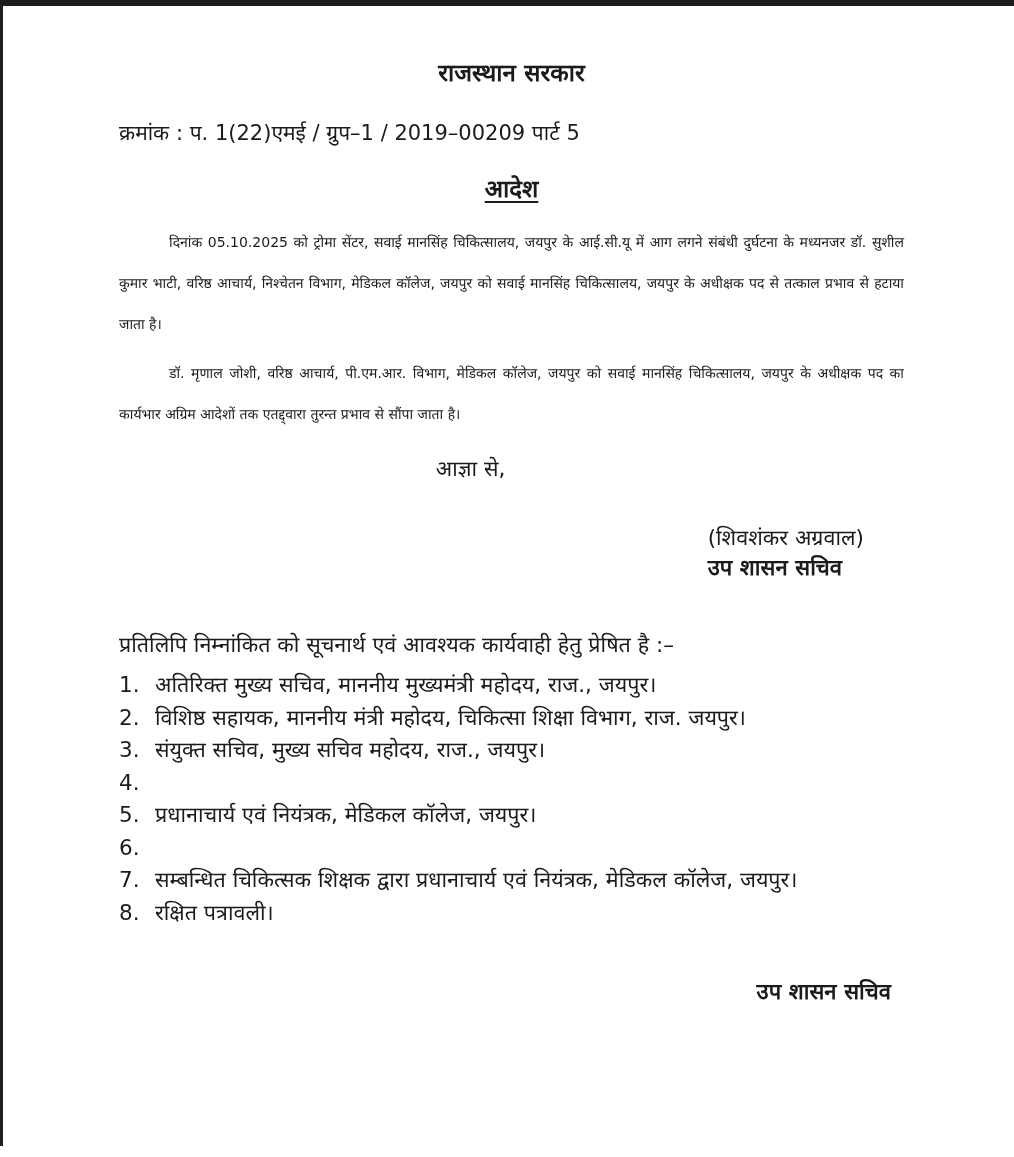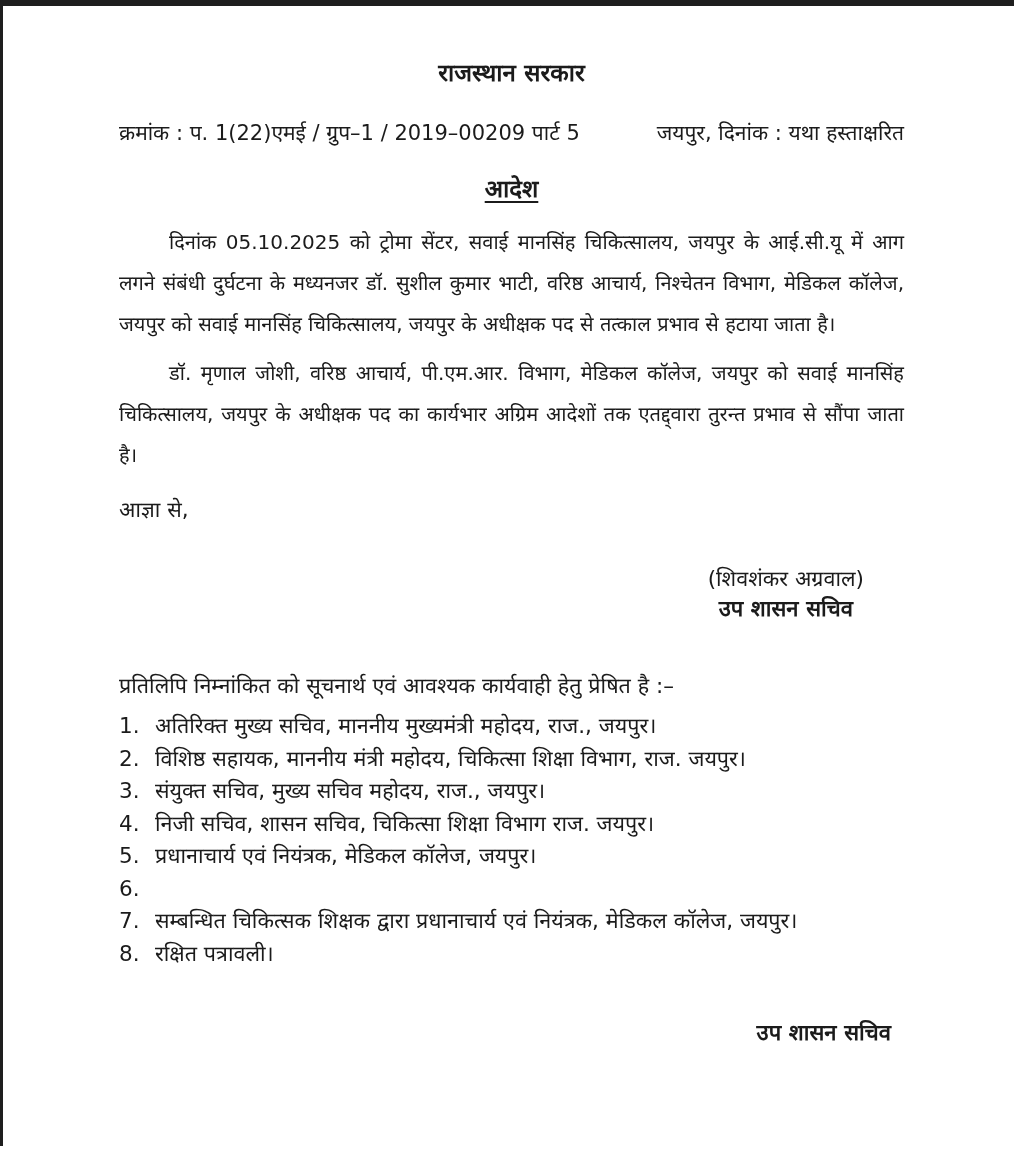--- a/index.html
+++ b/index.html
@@ -59,39 +59,39 @@
     display: inline-block;
     font-weight: bold;
     font-size: 24px;
     text-decoration: underline;
     text-underline-offset: 4px;
     text-decoration-thickness: 2px;
   }
   .body-para {
     margin: 0;
     margin-top: 18px;
-    font-size: 20px;
+    font-size: 14px;
     line-height: 41px;
     text-align: justify;
     text-indent: 50px;
   }
   .body-para.second { margin-top: 8px; }
   .by-order {
     margin-top: 20px;
-    text-align: left;
+    text-align: center;
     padding-right: 82px;
     font-size: 21.5px;
     line-height: 28px;
   }
   .signature-block {
     width: fit-content;
     margin-left: auto;
     margin-right: 40px;
     margin-top: 40px;
-    text-align: center;
+    text-align: left;
     font-size: 21.5px;
     line-height: 30px;
   }
   .signatory-title { font-weight: bold; font-size: 22px; }
   .copy-line {
     margin-top: 48px;
     font-size: 21.5px;
     line-height: 28px;
   }
   .recipient-list {
@@ -123,21 +123,20 @@
   <div class="scan-border-left"></div>
 
   <div class="content">
 
     <div class="dept-header">
       <div>राजस्थान सरकार</div>
     </div>
 
     <div class="ref-line">
       <span>क्रमांक : प. 1(22)एमई / ग्रुप–1 / 2019–00209 पार्ट 5</span>
-      <span>जयपुर, दिनांक : यथा हस्ताक्षरित</span>
     </div>
 
     <div class="order-title-wrap">
       <span class="order-title">आदेश</span>
     </div>
 
     <p class="body-para">दिनांक 05.10.2025 को ट्रोमा सेंटर, सवाई मानसिंह चिकित्सालय, जयपुर के आई.सी.यू में आग लगने संबंधी दुर्घटना के मध्यनजर डॉ. सुशील कुमार भाटी, वरिष्ठ आचार्य, निश्चेतन विभाग, मेडिकल कॉलेज, जयपुर को सवाई मानसिंह चिकित्सालय, जयपुर के अधीक्षक पद से तत्काल प्रभाव से हटाया जाता है।</p>
     <p class="body-para second">डॉ. मृणाल जोशी, वरिष्ठ आचार्य, पी.एम.आर. विभाग, मेडिकल कॉलेज, जयपुर को सवाई मानसिंह चिकित्सालय, जयपुर के अधीक्षक पद का कार्यभार अग्रिम आदेशों तक एतद्द्वारा तुरन्त प्रभाव से सौंपा जाता है।</p>
 
     <div class="by-order">आज्ञा से,</div>
@@ -157,21 +156,20 @@
       <div class="recipient-row">
         <span class="num">2.</span>
         <span class="txt">विशिष्ठ सहायक, माननीय मंत्री महोदय, चिकित्सा शिक्षा विभाग, राज. जयपुर।</span>
       </div>
       <div class="recipient-row">
         <span class="num">3.</span>
         <span class="txt">संयुक्त सचिव, मुख्य सचिव महोदय, राज., जयपुर।</span>
       </div>
       <div class="recipient-row">
         <span class="num">4.</span>
-        <span class="txt">निजी सचिव, शासन सचिव, चिकित्सा शिक्षा विभाग राज. जयपुर।</span>
       </div>
       <div class="recipient-row">
         <span class="num">5.</span>
         <span class="txt">प्रधानाचार्य एवं नियंत्रक, मेडिकल कॉलेज, जयपुर।</span>
       </div>
       <div class="recipient-row">
         <span class="num">6.</span>
       </div>
       <div class="recipient-row">
         <span class="num">7.</span>

